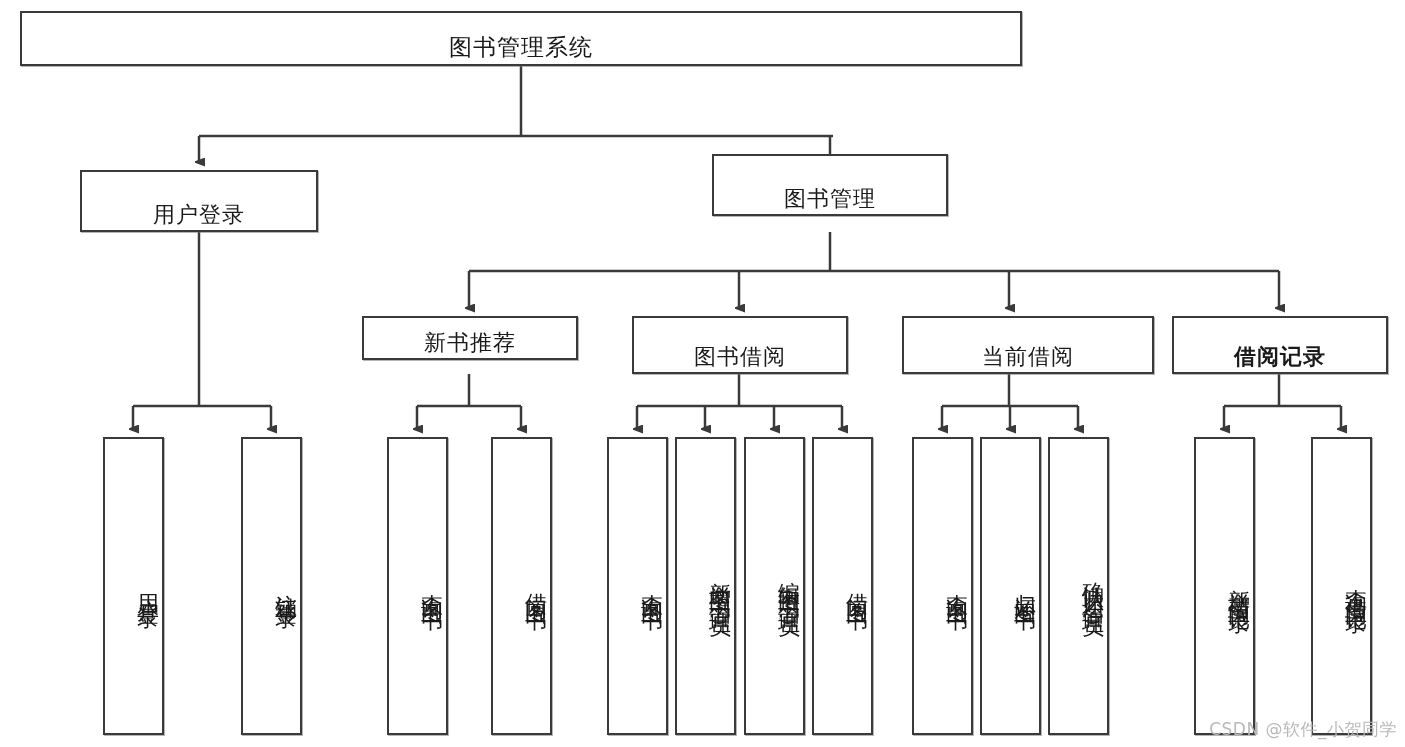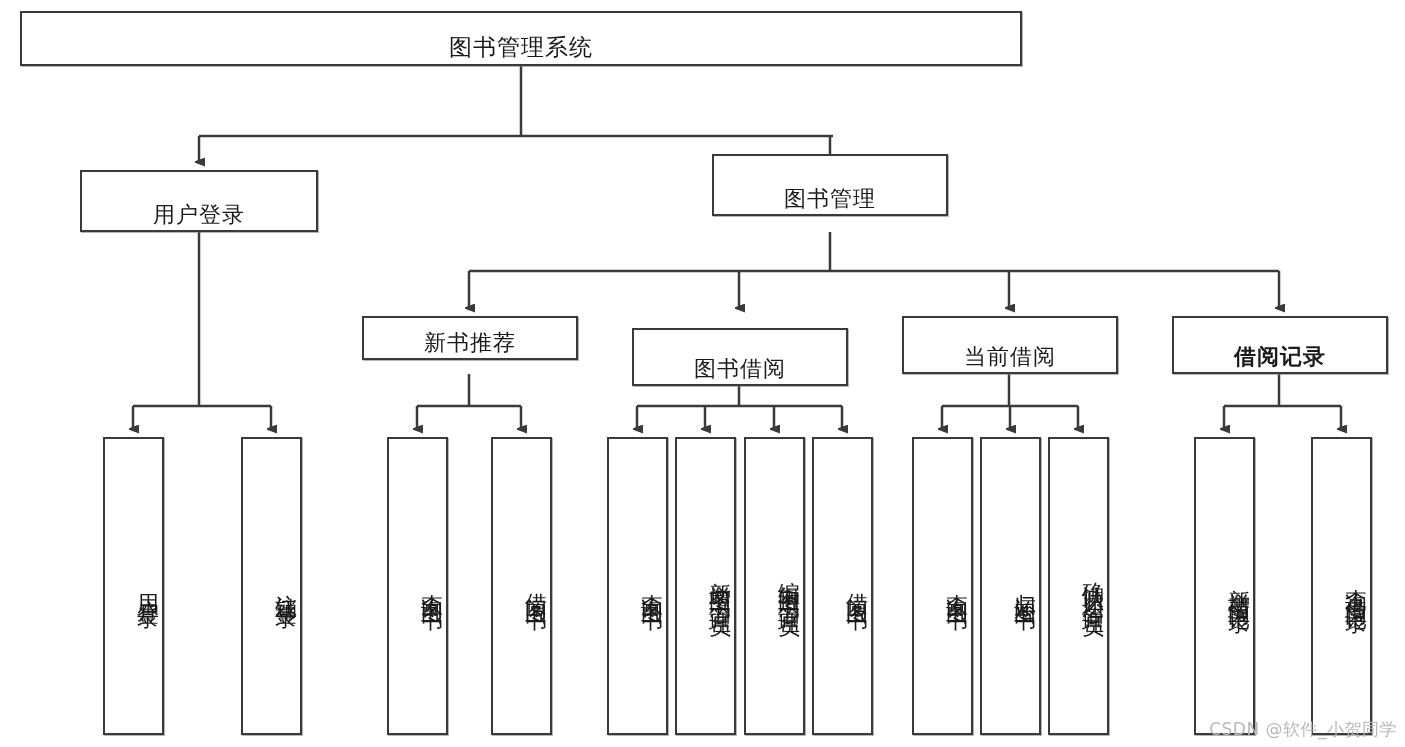--- a/index.html
+++ b/index.html
@@ -134,24 +134,24 @@
   <div class="node horizontal" style="left:80px; top:170px; width:238px; height:62px;">
     <span>用户登录</span>
   </div>
   <div class="node horizontal" style="left:712px; top:154px; width:236px; height:62px;">
     <span>图书管理</span>
   </div>
 
   <div class="node horizontal" style="left:362px; top:316px; width:216px; height:44px;">
     <span>新书推荐</span>
   </div>
-  <div class="node horizontal" style="left:632px; top:328px; width:216px; height:58px;">
+  <div class="node horizontal" style="left:632px; top:316px; width:216px; height:58px;">
     <span>图书借阅</span>
   </div>
-  <div class="node horizontal" style="left:902px; top:316px; width:216px; height:58px;">
+  <div class="node horizontal" style="left:902px; top:316px; width:252px; height:58px;">
     <span>当前借阅</span>
   </div>
   <div class="node horizontal" style="left:1172px; top:316px; width:216px; height:58px;font-weight:bold;">
     <span>借阅记录</span>
   </div>
 
   <div class="node vertical" style="left:103px; top:437px; width:61px; height:298px;">
     <span class="vlabel">用户登录</span>
   </div>
   <div class="node vertical" style="left:241px; top:437px; width:61px; height:298px;">

